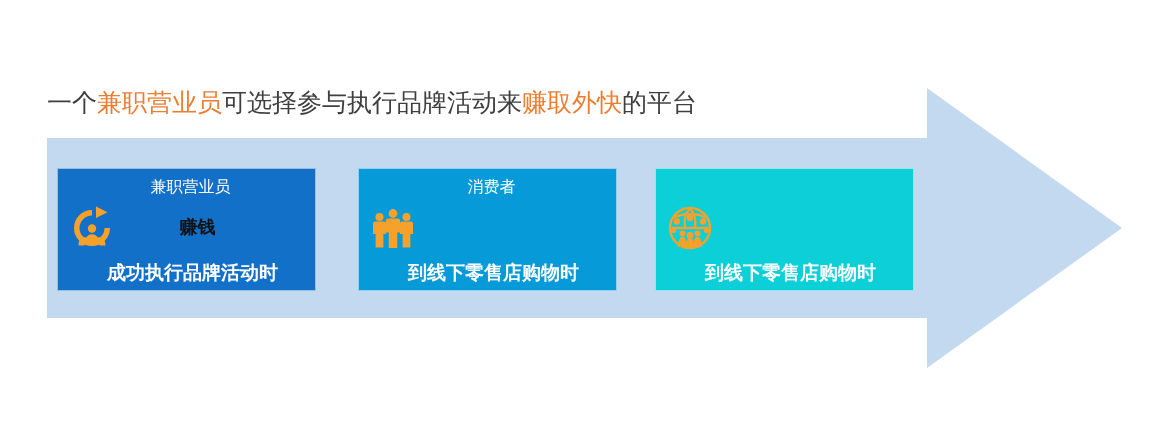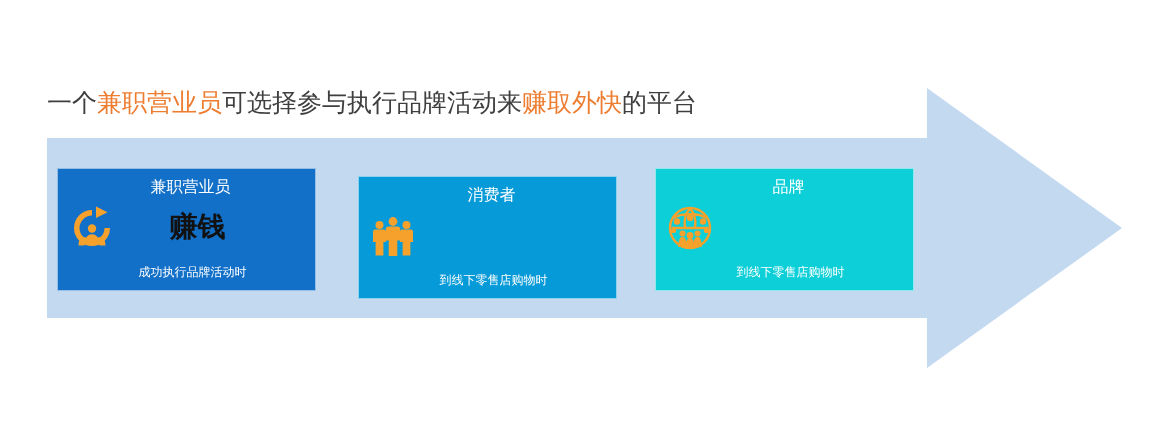--- a/index.html
+++ b/index.html
@@ -48,21 +48,21 @@
   
   .card {
     position: absolute;
     top: 168px;
     width: 259px;
     height: 123px;
     box-sizing: border-box;
     border: 1px solid rgba(255,255,255,0.55);
   }
   #card-0 { left: 57px;  background: #1270c8; }
-  #card-1 { left: 358px; background: #069ad8; margin-top: 8px; }
+  #card-1 { left: 358px; background: #069ad8; }
   #card-2 { left: 655px; background: #0ccfd8; }
 
   .card-header {
     position: absolute;
     top: 8px;
     left: 0;
     right: 0;
     text-align: center;
     font-family: "Liberation Serif", serif;
     font-size: 16px;
@@ -72,35 +72,35 @@
     box-sizing: border-box;
   }
   .card-main {
     position: absolute;
     top: 42px;
     left: 0;
     right: 0;
     text-align: center;
     font-family: "Liberation Serif", serif;
     font-weight: bold;
-    font-size: 28px;
+    font-size: 18px;
     line-height: 32px;
     color: #111111;
     padding-left: 22px;
     box-sizing: border-box;
   }
   .card-footer {
     position: absolute;
     bottom: 7px;
     left: 0;
     right: 0;
     text-align: center;
     font-family: "Liberation Serif", serif;
-    font-weight: normal;
-    font-size: 12px;
+    font-weight: bold;
+    font-size: 19px;
     line-height: 21px;
     color: #ffffff;
     padding-left: 12px;
     box-sizing: border-box;
   }
   .card-icon {
     position: absolute;
     left: 8px;
     top: 33px;
     width: 52px;
@@ -150,21 +150,20 @@
           <path d="M33 21.5 C33 20.3 34 19.4 35.2 19.4 L43.8 19.4 C45 19.4 46 20.3 46 21.5 L46 32 L43.4 32 L43.4 45.5 L35.6 45.5 L35.6 32 L33 32 Z"></path>
           <circle cx="26" cy="11.5" r="4.4"></circle>
           <path d="M18.8 18.8 C18.8 17.5 19.9 16.5 21.2 16.5 L30.8 16.5 C32.1 16.5 33.2 17.5 33.2 18.8 L33.2 30.5 L30.3 30.5 L30.3 46 L21.7 46 L21.7 30.5 L18.8 30.5 Z"></path>
         </g>
       </svg>
     </div>
     <div class="card-footer">到线下零售店购物时</div>
   </div>
 
   <div class="card" id="card-2">
-    <div class="card-header">品牌</div>
     <div class="card-icon">
       <svg viewBox="0 0 52 52" aria-hidden="true">
         <g fill="none" stroke="#f5a12c" stroke-width="2.4">
           <circle cx="26" cy="26" r="20"></circle>
           <path d="M10 16 C16 11 36 11 42 16"></path>
           <path d="M7.5 26 L44.5 26"></path>
           <path d="M26 6.2 C21 12 20 20 21 26"></path>
           <path d="M26 6.2 C31 12 32 20 31 26"></path>
         </g>
         <g fill="#f5a12c">

